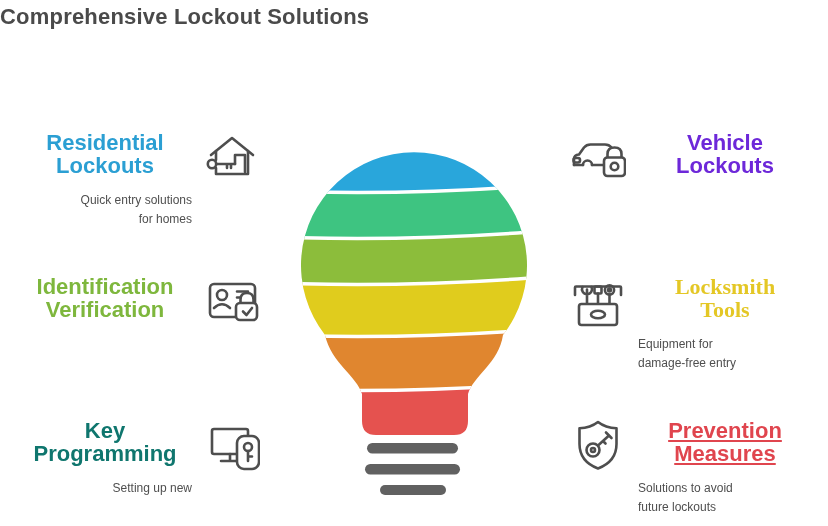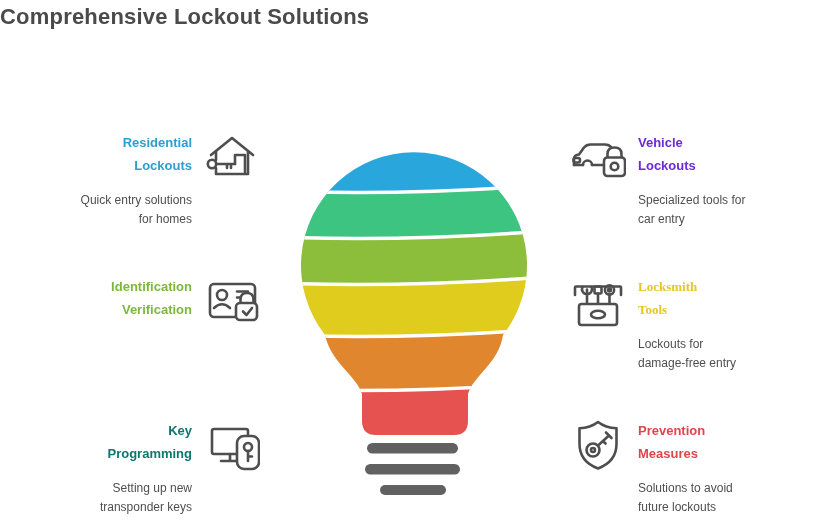--- a/index.html
+++ b/index.html
@@ -17,22 +17,23 @@
   }
 
   .item { position: absolute; display: flex; gap: 12px; width: 242px; }
   .item .text { flex: 1 1 auto; min-width: 0; }
   .item.left  { left: 18px; }
   .item.left .text { text-align: right; }
   .item.right { left: 570px; }
   .item.right .text { text-align: left; }
 
   .item h3 {
-    margin: 5px 0 14px 0; font-size: 13px; font-weight: 700;
+    margin: 5px 0 14px 0; font-size: 22px; font-weight: 700;
     line-height: 23px;
+    text-align: center;
   }
   .item p { margin: 0; font-size: 12px; color: #4F4F4F; line-height: 19px; }
   .item h3 span, .item p span { display: block; }
 
   .icon-box { flex: 0 0 56px; width: 56px; height: 56px; margin-top: 3px; }
   .icon-box svg { width: 56px; height: 56px; display: block; }
   .icon-box svg * {
     stroke: #4E4E4E; stroke-width: 2.6; fill: none;
     stroke-linecap: round; stroke-linejoin: round;
   }
@@ -120,21 +121,20 @@
   </div>
 
   <div class="item left" style="top:414px">
     <div class="text">
       <h3 style="color: #0f766e;">
         <span>Key</span>
         <span>Programming</span>
       </h3>
       <p>
         <span>Setting up new</span>
-        <span>transponder keys</span>
       </p>
     </div>
     <div class="icon-box">
       <svg viewBox="0 0 56 56">
         <rect x="8" y="12" width="36" height="25" rx="2"></rect>
         <path d="M26 37 V44 M17 44 H35"></path>
         <rect class="whitefill" x="33" y="19" width="22" height="33" rx="7"></rect>
         <circle cx="44" cy="30" r="4"></circle>
         <path d="M44 34 V44 M44 39.5 H48"></path>
       </svg>
@@ -151,24 +151,20 @@
         <path class="whitefill" d="M37.5 29 V25 Q37.5 18.5 44.5 18.5 Q51.5 18.5 51.5 25 V29"></path>
         <rect class="whitefill" x="34" y="28.5" width="21" height="18.5" rx="3.5"></rect>
         <circle cx="44.5" cy="37.5" r="3.8"></circle>
       </svg>
     </div>
     <div class="text">
       <h3 style="color: #6d28d9;">
         <span>Vehicle</span>
         <span>Lockouts</span>
       </h3>
-      <p>
-        <span>Specialized tools for</span>
-        <span>car entry</span>
-      </p>
     </div>
   </div>
 
   <div class="item right" style="top:270px">
     <div class="icon-box">
       <svg viewBox="0 0 56 56">
         <path d="M5 22 V14.5 Q5 13.5 6 13.5 H50 Q51 13.5 51 14.5 V22"></path>
         <path d="M12.5 14 a5 5 0 1 0 9 0 M17 16.5 V31"></path>
         <rect x="24.5" y="13.5" width="7" height="7" rx="1.2"></rect>
         <path d="M28 20.5 V31"></path>
@@ -178,37 +174,37 @@
         <rect class="whitefill" x="9" y="31" width="38" height="21" rx="2.5"></rect>
         <ellipse cx="28" cy="41.5" rx="7" ry="3.8"></ellipse>
       </svg>
     </div>
     <div class="text">
       <h3 style="color: rgb(228, 199, 37); font-family: Liberation Serif, serif;">
         <span>Locksmith</span>
         <span>Tools</span>
       </h3>
       <p>
-        <span>Lockouts for</span>
+        <span>Equipment for</span>
         <span>damage-free entry</span>
       </p>
     </div>
   </div>
 
   <div class="item right" style="top:414px">
     <div class="icon-box">
       <svg viewBox="0 0 56 56">
         <path d="M28 5 C23.5 8.5 15.5 11 9.5 11.2 V27 C9.5 40.5 17.5 47.5 28 51.5 C38.5 47.5 46.5 40.5 46.5 27 V11.2 C40.5 11 32.5 8.5 28 5 Z"></path>
         <circle cx="23" cy="33" r="6.5"></circle>
         <circle cx="23" cy="33" r="2"></circle>
         <path d="M28 28.5 L39 18.5 M36 15.5 L41.5 21 M33 24 L35.5 26.5"></path>
       </svg>
     </div>
     <div class="text">
-      <h3 style="color: rgb(224, 69, 78);">
+      <h3 style="color: rgb(224, 69, 78); text-decoration: underline;">
         <span>Prevention</span>
         <span>Measures</span>
       </h3>
       <p>
         <span>Solutions to avoid</span>
         <span>future lockouts</span>
       </p>
     </div>
   </div>
 

